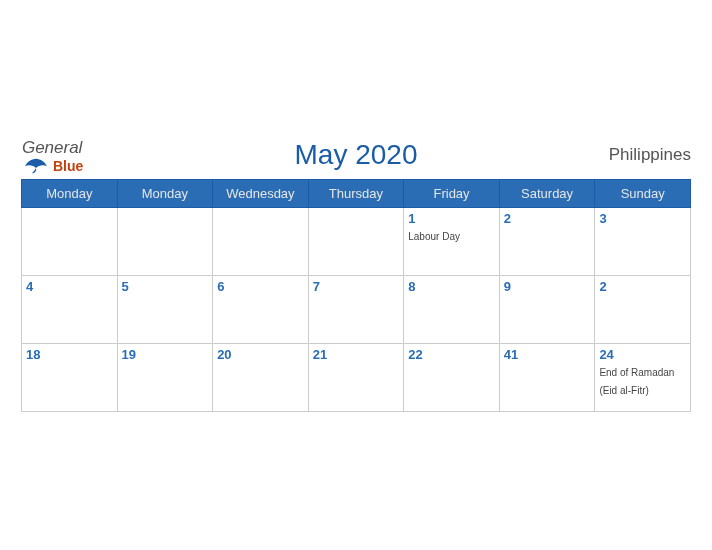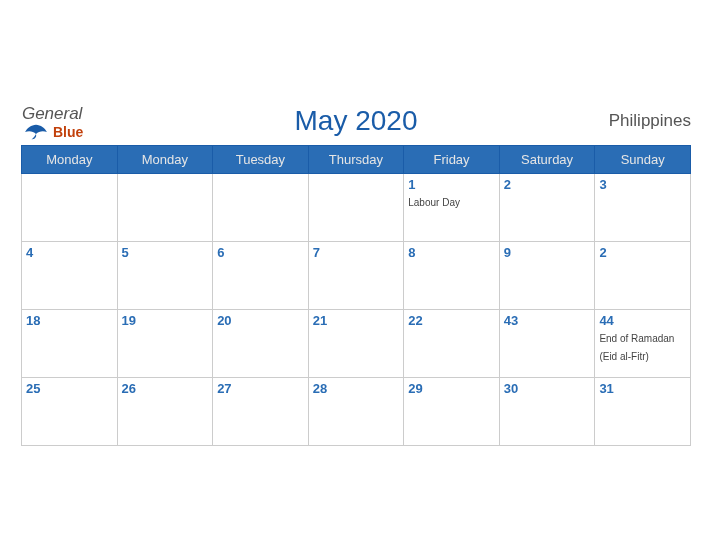--- a/index.html
+++ b/index.html
@@ -128,21 +128,21 @@
     </div>
     <h1 class="calendar-title">May 2020</h1>
     <span class="calendar-country">Philippines</span>
   </div>
 
   <table>
     <thead>
       <tr>
         <th>Monday</th>
         <th>Monday</th>
-        <th>Tuesday</th>
+        <th>Wednesday</th>
         <th>Thursday</th>
         <th>Friday</th>
         <th>Saturday</th>
         <th>Sunday</th>
       </tr>
     </thead>
     <tbody id="calendar-body">
     <tr>
           <td class="empty"></td>
           <td class="empty"></td>
@@ -189,42 +189,19 @@
           <td>
             <span class="day-number">20</span>
           </td>
           <td>
             <span class="day-number">21</span>
           </td>
           <td>
             <span class="day-number">22</span>
           </td>
           <td>
-            <span class="day-number">43</span>
-          </td>
-          <td><span class="day-number">44</span><span class="day-event">End of Ramadan (Eid al-Fitr)</span></td>
-        </tr>
-        <tr>
-          <td>
-            <span class="day-number">25</span>
-          </td>
-          <td>
-            <span class="day-number">26</span>
-          </td>
-          <td>
-            <span class="day-number">27</span>
-          </td>
-          <td>
-            <span class="day-number">28</span>
-          </td>
-          <td>
-            <span class="day-number">29</span>
-          </td>
-          <td>
-            <span class="day-number">30</span>
-          </td>
-          <td>
-            <span class="day-number">31</span>
-          </td>
+            <span class="day-number">41</span>
+          </td>
+          <td><span class="day-number">24</span><span class="day-event">End of Ramadan (Eid al-Fitr)</span></td>
         </tr>
       </tbody>
   </table>
 </div>
 
 </body></html>

